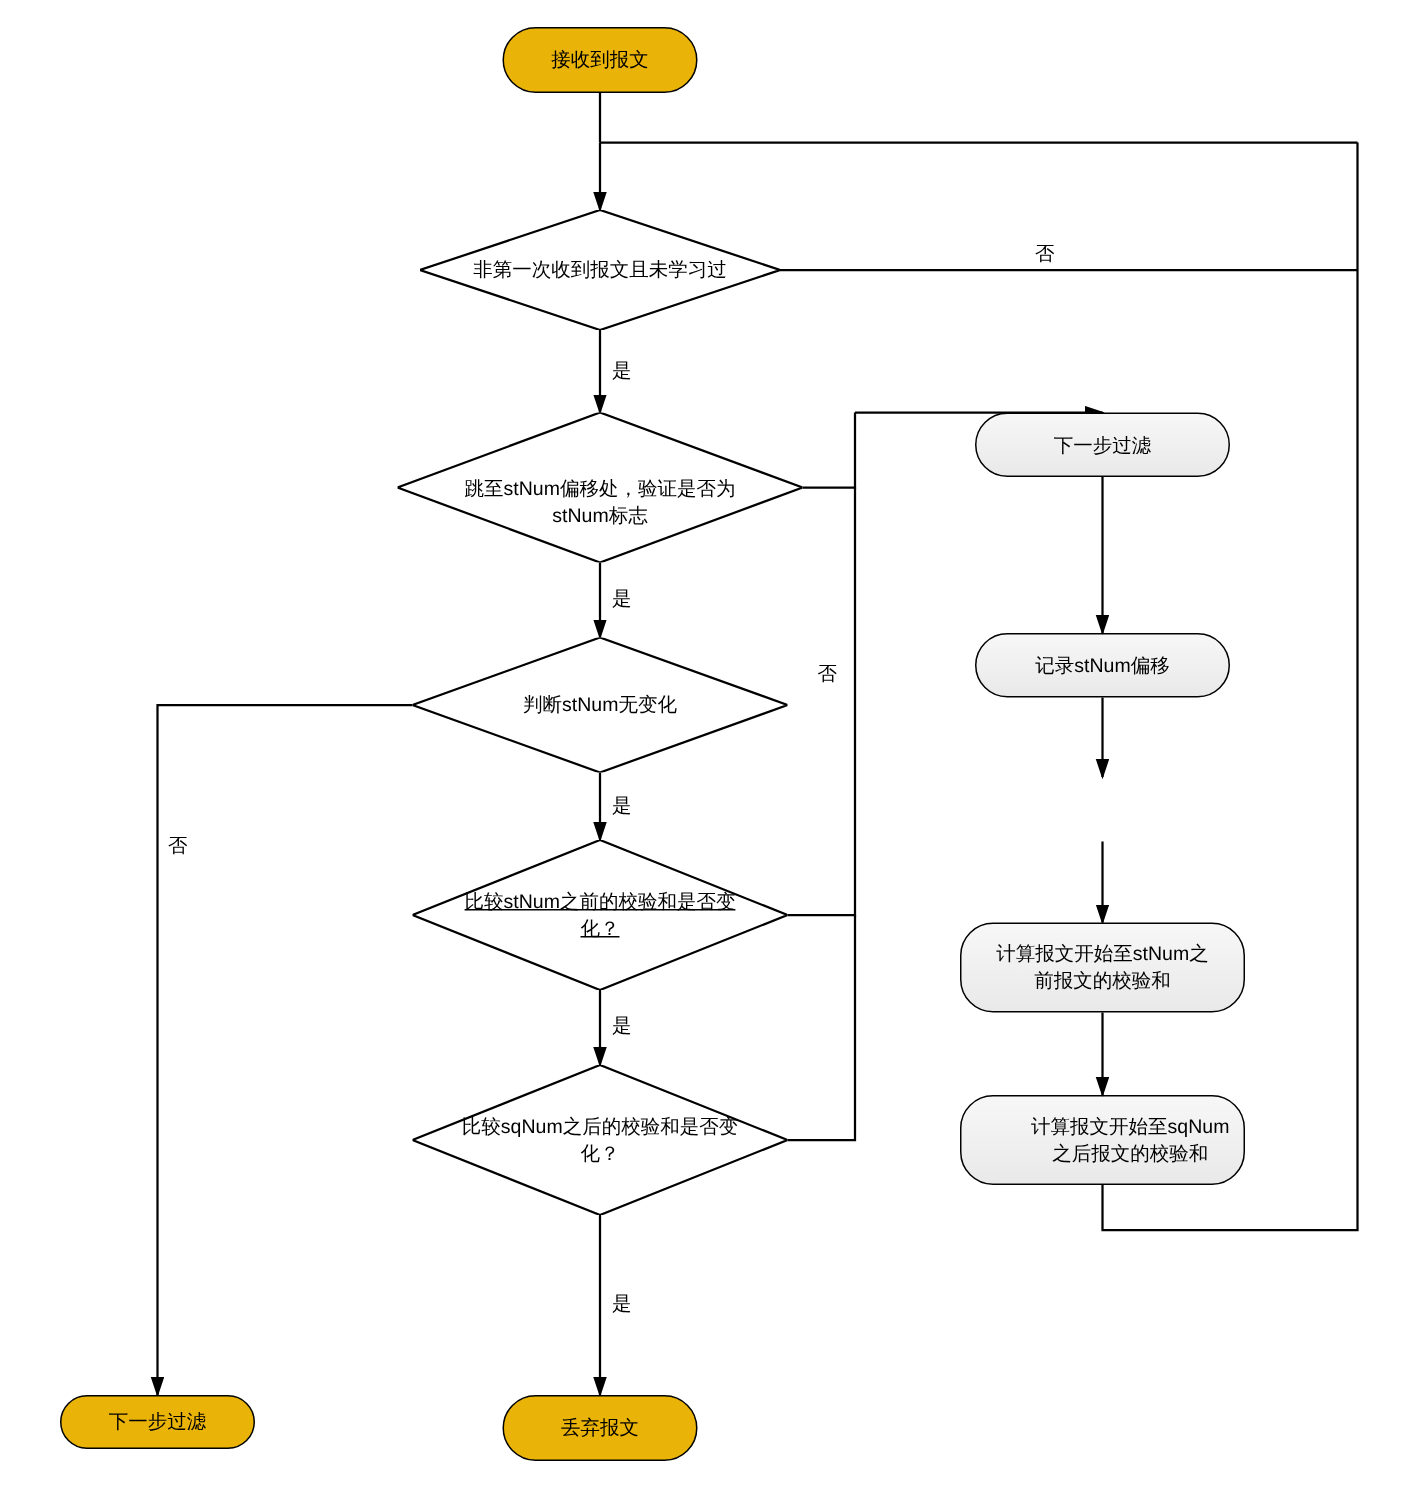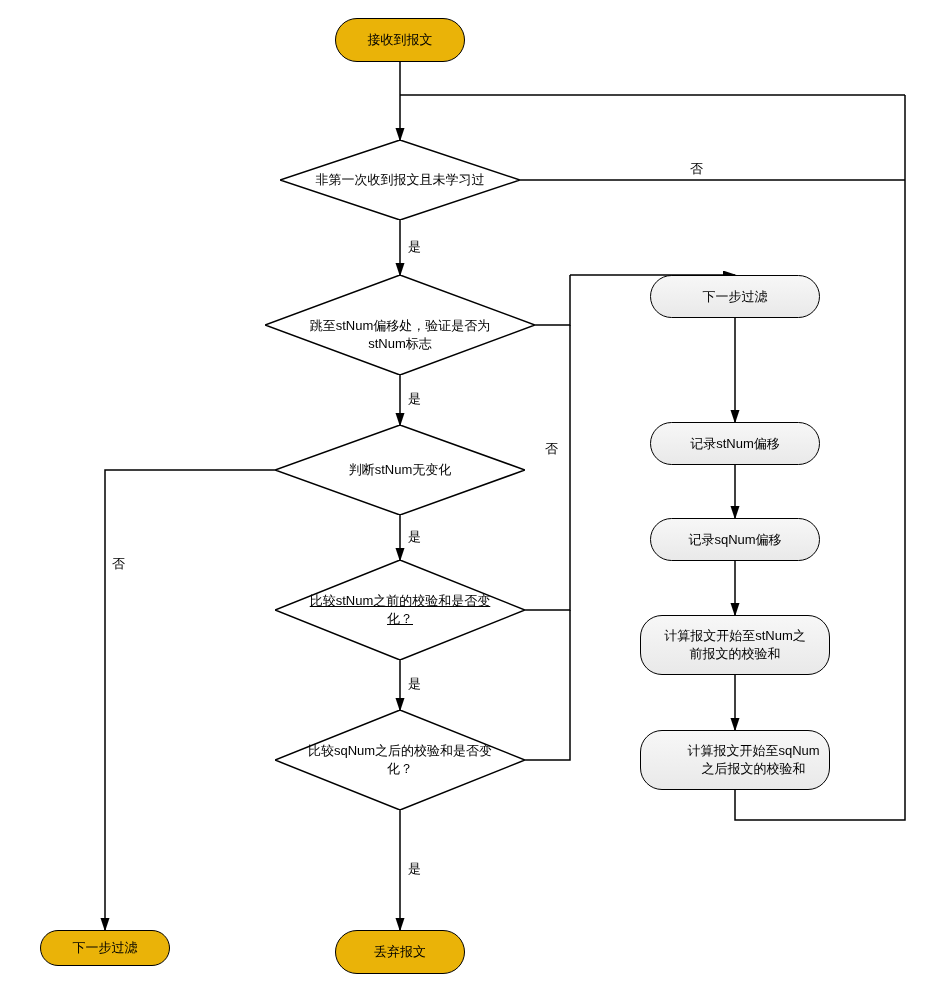--- a/index.html
+++ b/index.html
@@ -161,23 +161,20 @@
 化？</span>
       </div>
   </div>
 
   <div class="node process" style="left:650px; top:275px; width:170px; height:43px;">
     <span>下一步过滤</span>
   </div>
   <div class="node process" style="left:650px; top:422px; width:170px; height:43px;">
     <span>记录stNum偏移</span>
   </div>
-  <div class="node process" style="left:650px; top:518px; width:170px; height:43px;">
-    <span>记录sqNum偏移</span>
-  </div>
   <div class="node process" style="left:640px; top:615px; width:190px; height:60px;">
     <span style="white-space:pre-line;">计算报文开始至stNum之
 前报文的校验和</span>
   </div>
   <div class="node process" style="left:640px; top:730px; width:190px; height:60px;">
     <span style="white-space:pre-line;margin-left:37px;">计算报文开始至sqNum
 之后报文的校验和</span>
   </div>
 
   <div class="node terminator" style="left:40px; top:930px; width:130px; height:36px;">

